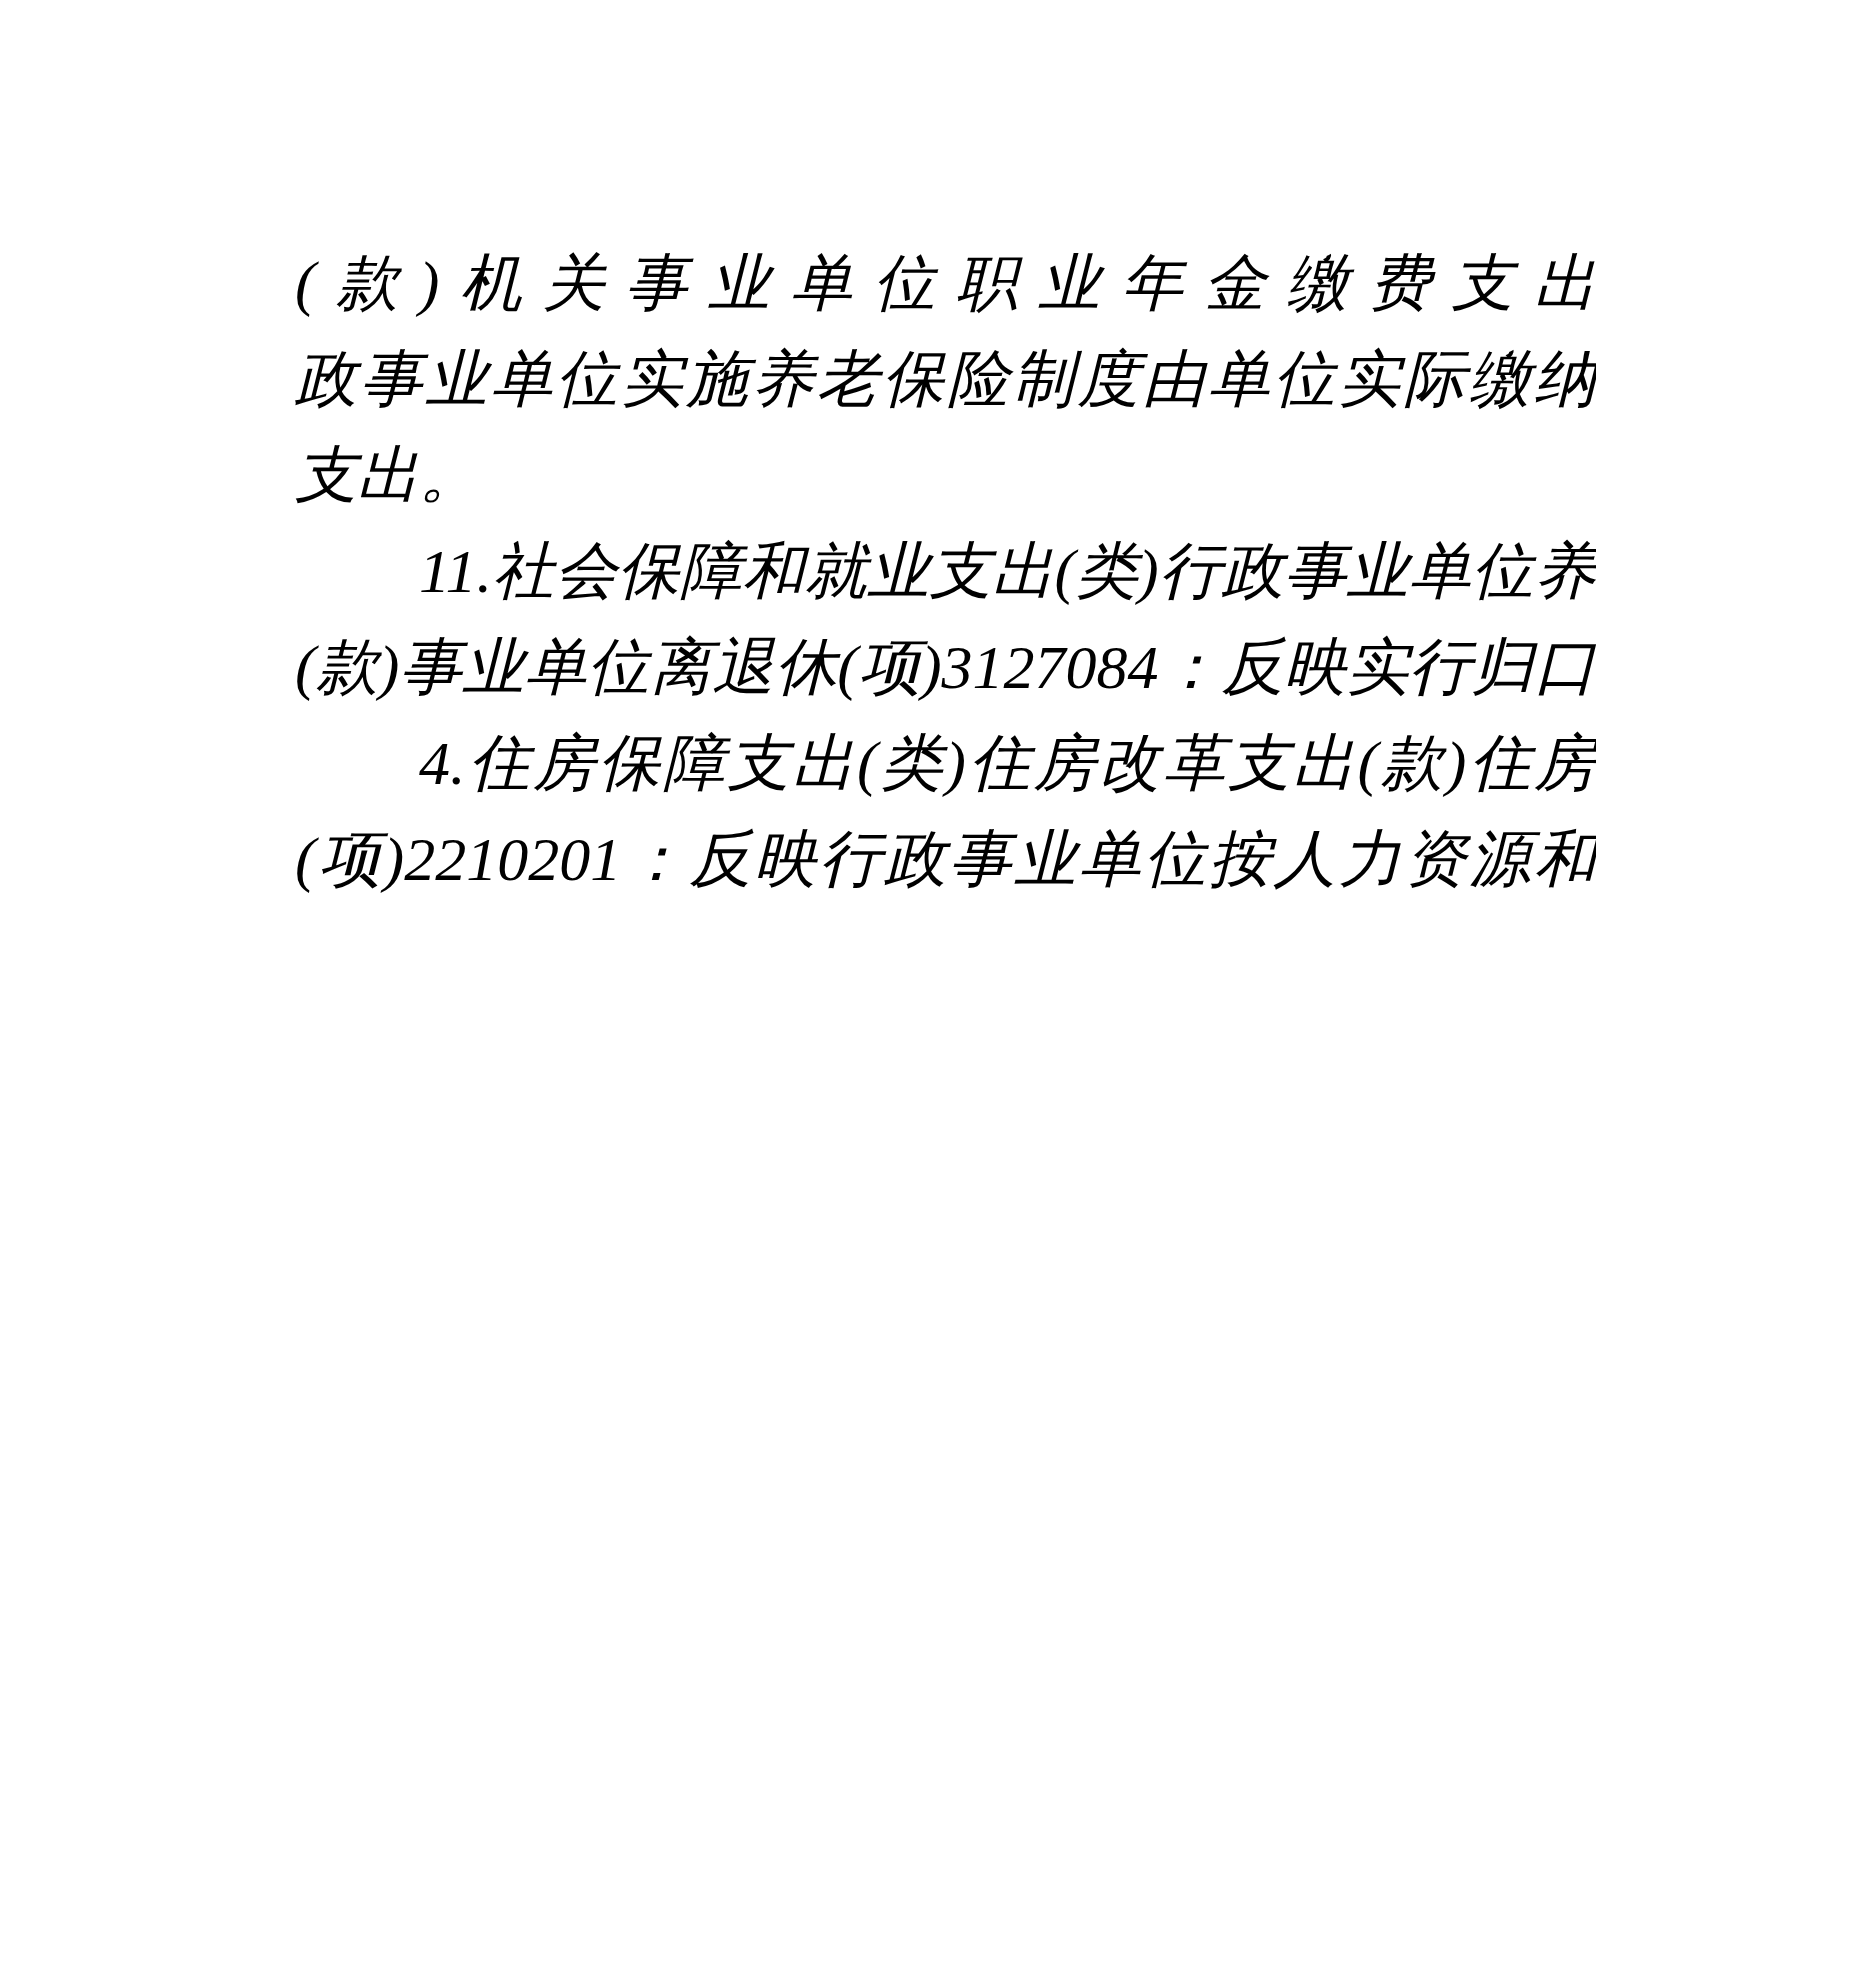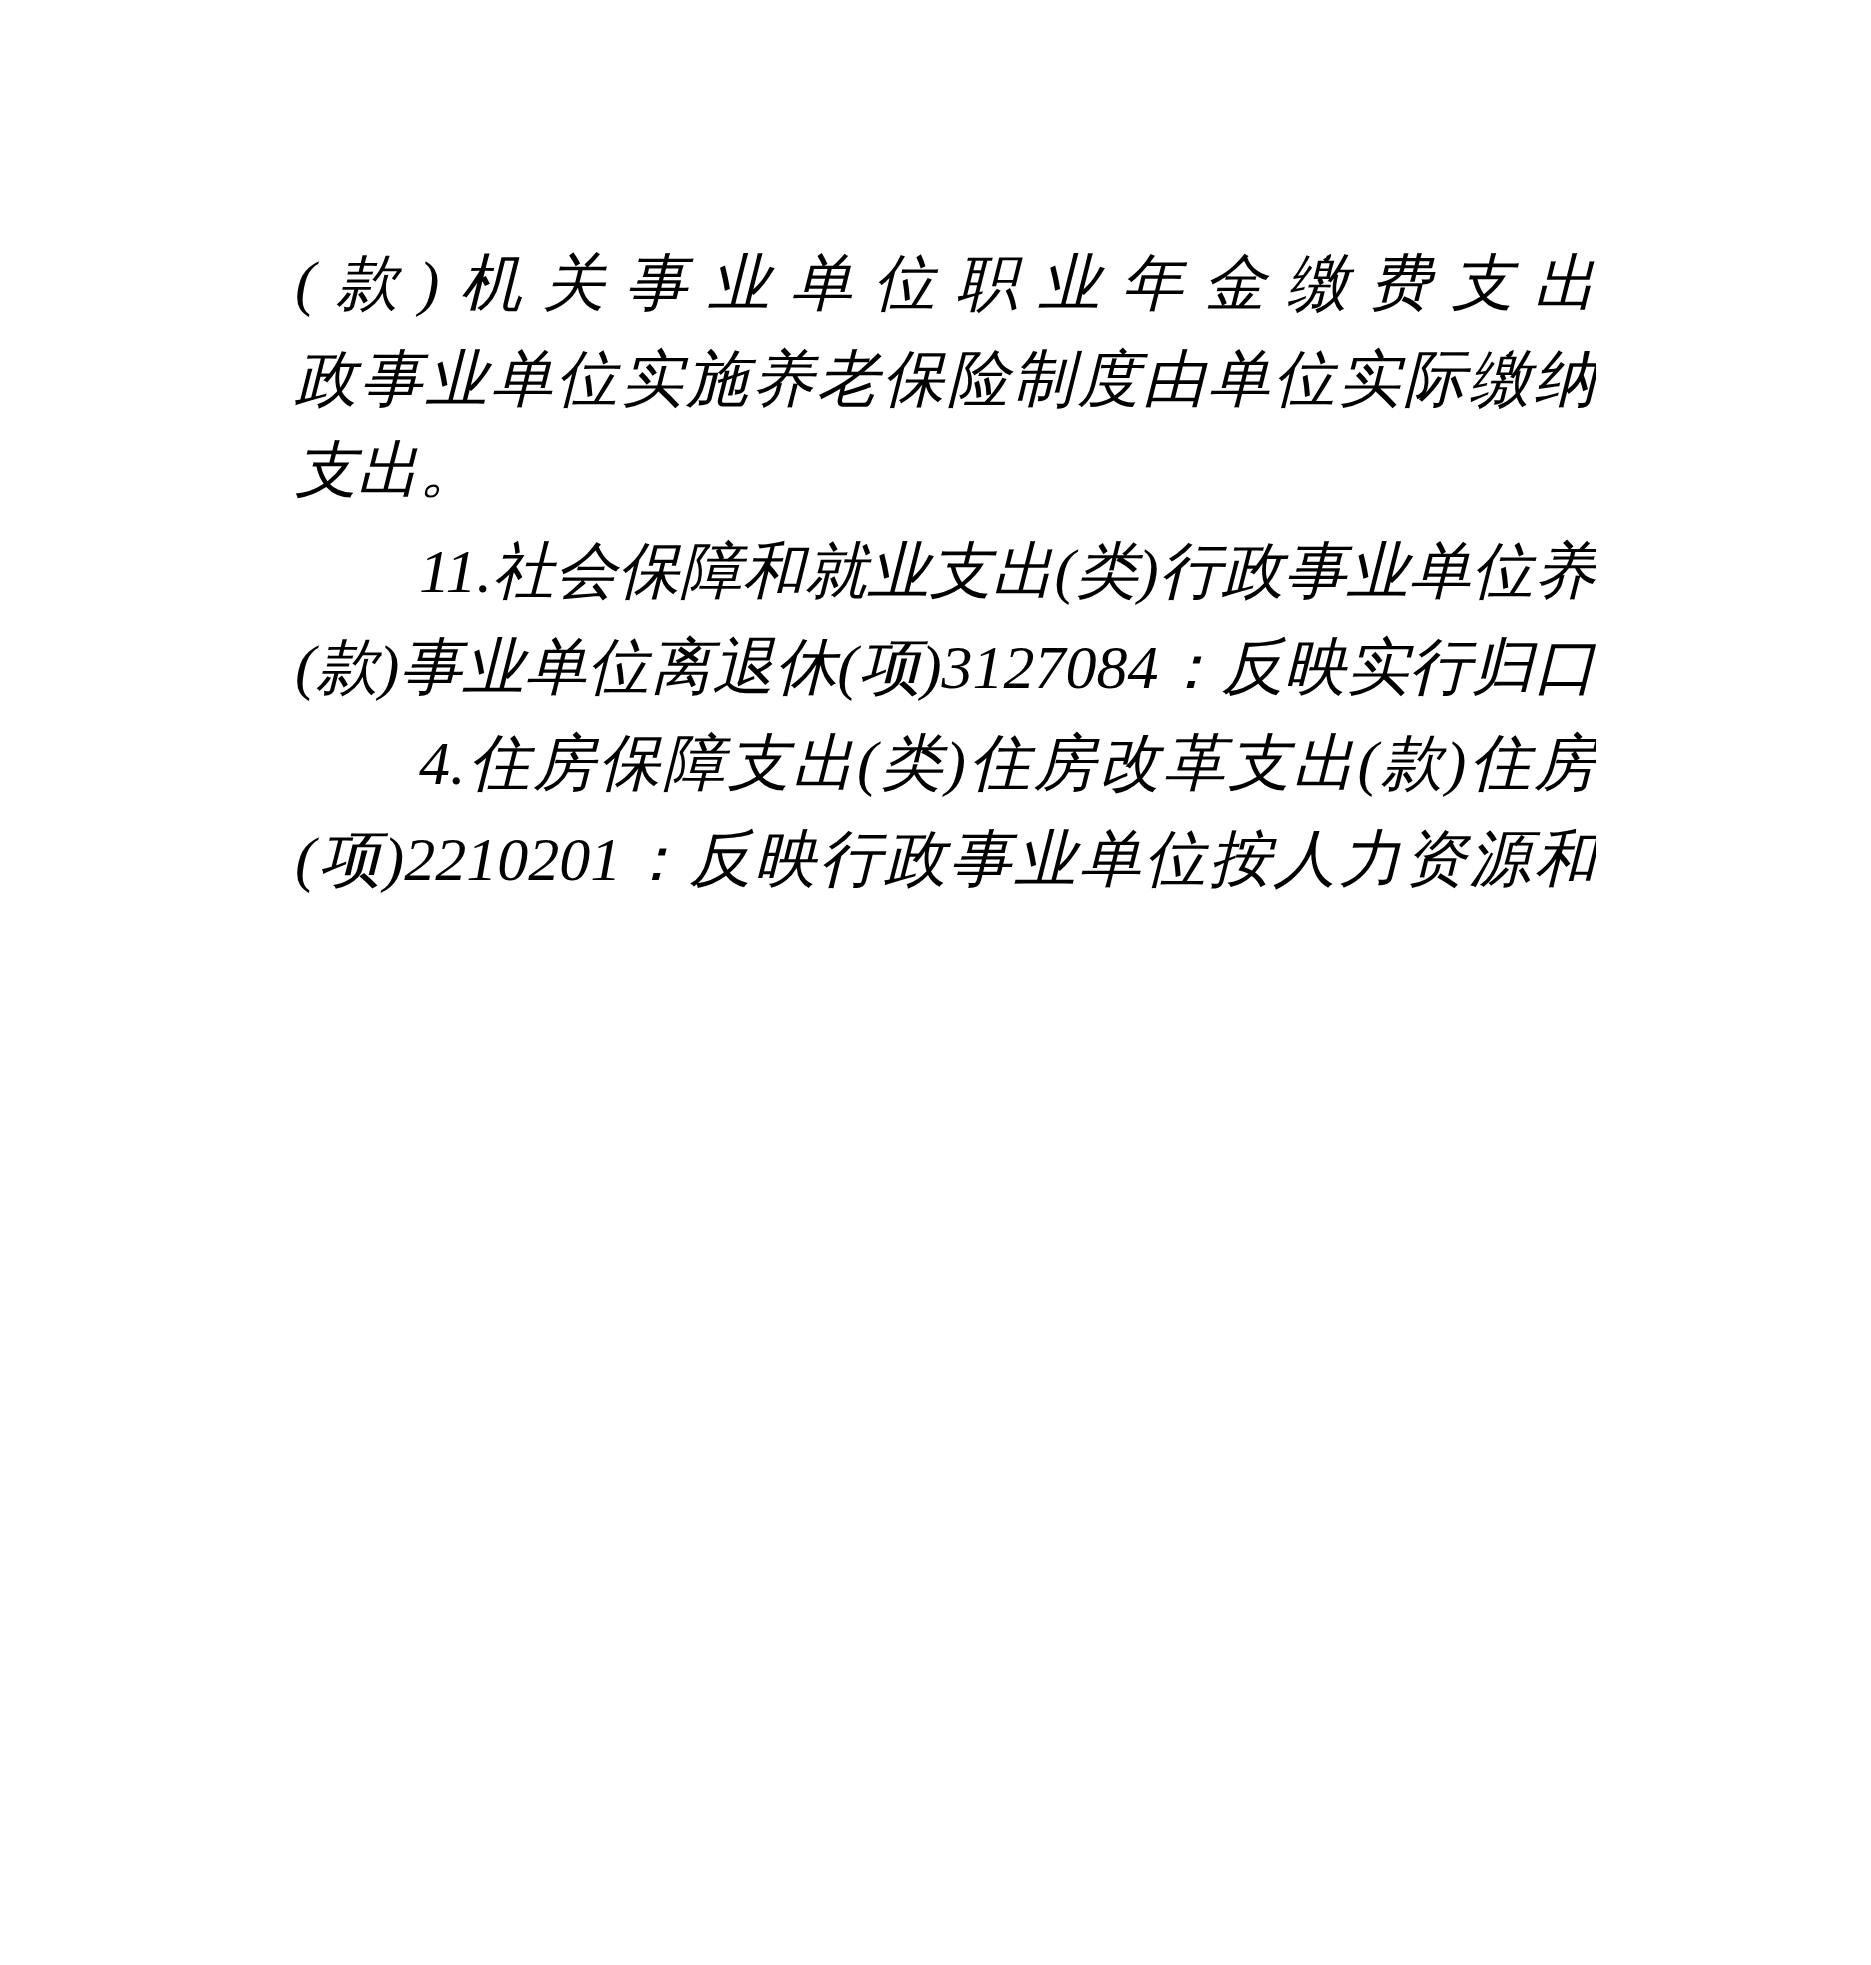--- a/index.html
+++ b/index.html
@@ -28,21 +28,20 @@
     font-style: italic;
     color: #000000;
     text-align: justify;
     text-align-last: justify;
     overflow: hidden;
     height: 96px;
   }
   .text-line.no-justify {
     text-align: center;
     text-align-last: left;
-    font-family: Liberation Mono, monospace;
   }
 </style>
 </head>
 <body>
 
 <div class="page">
   <div class="text-block">
       <div class="text-line">(款)机关事业单位职业年金缴费支出(项)2080506：反映行</div>
       <div class="text-line">政事业单位实施养老保险制度由单位实际缴纳的职业年金</div>
       <div class="text-line no-justify">支出。</div>

